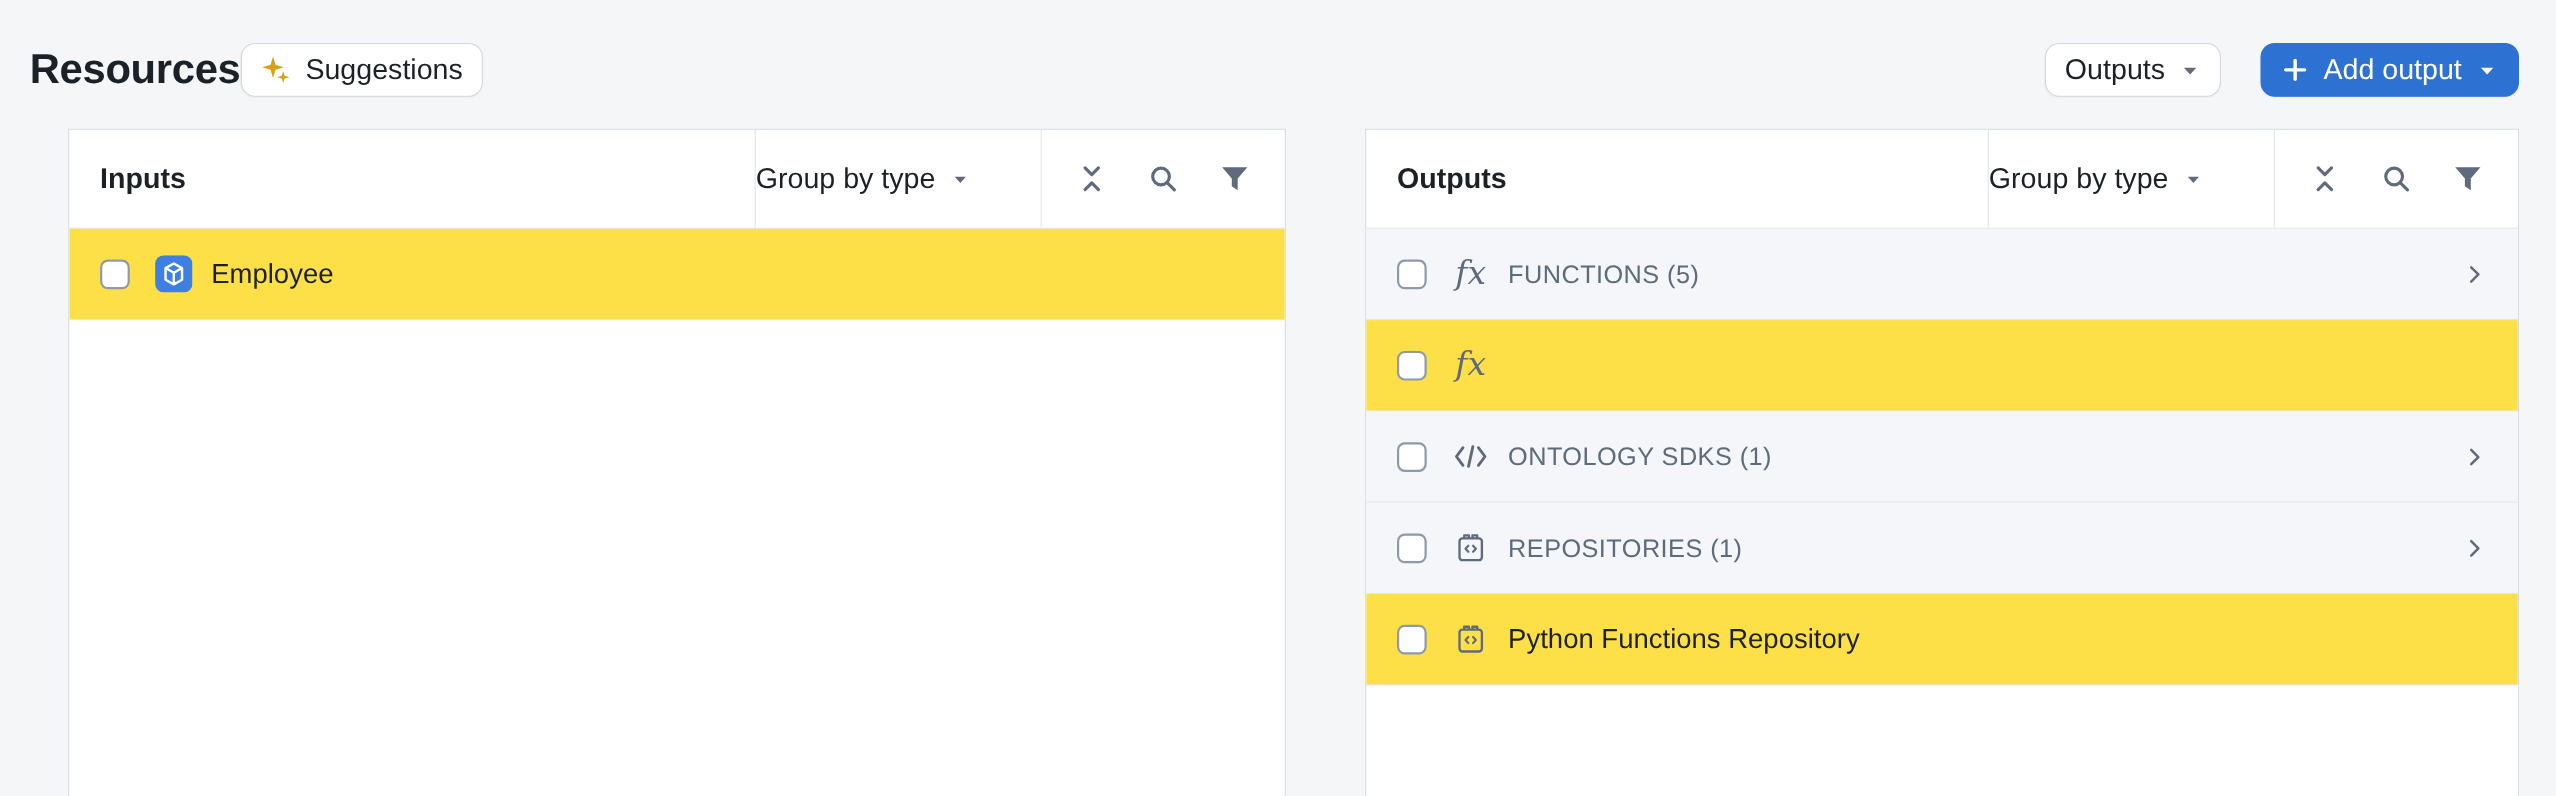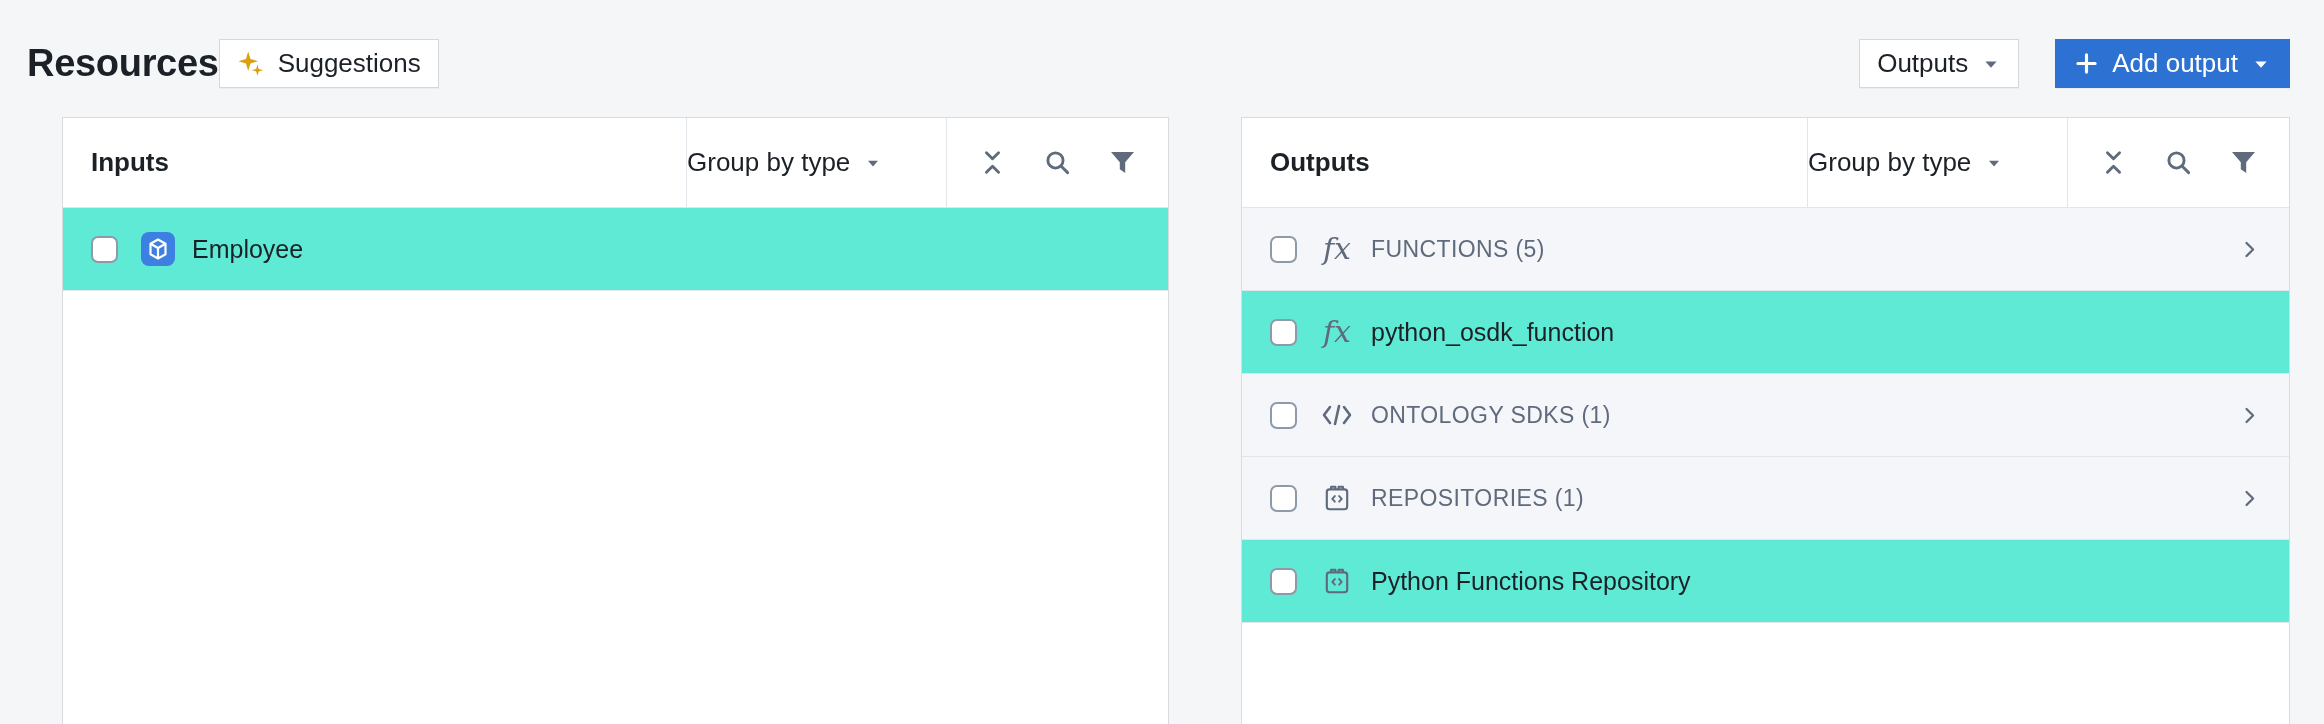--- a/index.html
+++ b/index.html
@@ -20,21 +20,21 @@
   .page-title { font-size: 38px; font-weight: 700; letter-spacing: -0.3px; }
   .spacer { flex: 1; }
   .btn {
     height: 49px;
     display: inline-flex;
     align-items: center;
     gap: 13px;
     padding: 0 17px;
     background: #ffffff;
     border: 1px solid #d3d8de;
-    border-radius: 0;
+    border-radius: 13px;
     font-family: inherit;
     font-size: 26px;
     color: #1c2127;
     cursor: pointer;
     box-shadow: 0 1px 1px rgba(17,20,24,0.04);
   }
   .btn .caret { color: #5f6b7c; display: inline-flex; }
   .btn.primary {
     background: #2d72d2;
     border-color: #2d72d2;
@@ -102,21 +102,21 @@
     border-radius: 4px;
   }
 
   
   .row {
     height: 83px;
     display: flex;
     align-items: center;
     padding: 0 30px 0 28px;
     border-bottom: 1px solid #e2e5e9;
-    background: #5eead4;
+    background: #fde047;
     cursor: pointer;
   }
   .row.group { background: #f5f6f9; }
   .checkbox {
     width: 27px; height: 27px;
     flex: none;
     border: 2px solid #8e99a9;
     border-radius: 7px;
     background: #ffffff;
   }
@@ -287,21 +287,20 @@
             <svg width="19" height="19" viewBox="0 0 16 16" fill="none" stroke="#5f6b7c" stroke-width="1.9" stroke-linecap="round" stroke-linejoin="round">
               <path d="M5.5 2.5 11 8l-5.5 5.5"></path>
             </svg>
           </span>
         </div>
         <div class="row item">
           <span class="checkbox"></span>
           <span class="row-icon">
             <span class="fx">fx</span>
           </span>
-          <span class="row-label">python_osdk_function</span>
         </div>
         <div class="row group">
           <span class="checkbox"></span>
           <span class="row-icon">
             <svg width="32" height="24" viewBox="0 0 32 24" fill="none" stroke="#5f6b7c" stroke-width="2.6" stroke-linecap="round" stroke-linejoin="round">
               <path d="M9 4 3 12l6 8"></path>
               <path d="M23 4l6 8-6 8"></path>
               <path d="M18 3l-4 18"></path>
             </svg>
           </span>

